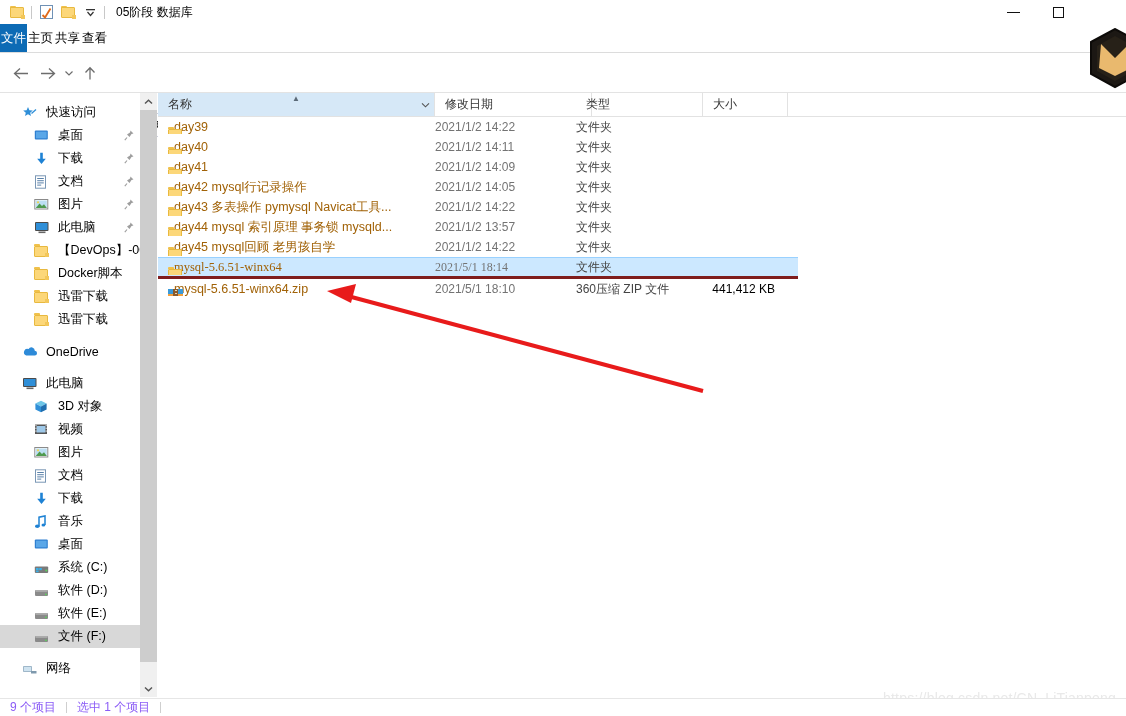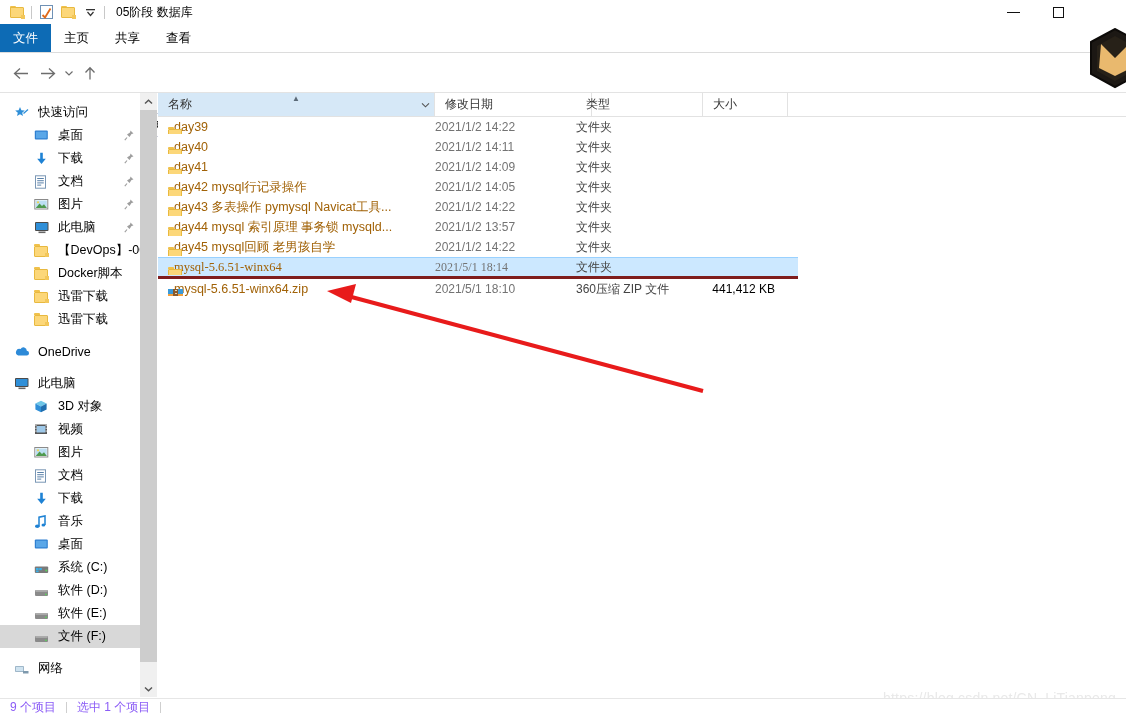--- a/index.html
+++ b/index.html
@@ -34,21 +34,21 @@
   .wc-close { font-size:15px; line-height:1; color:#111; font-family:"DejaVu Sans", sans-serif; }
 
   
   .ribbon {
     position:absolute; left:0; top:24px; width:1126px; height:28px;
     background:#ffffff;
     display:flex; align-items:stretch;
   }
   .tab {
     display:flex; align-items:center; justify-content:center;
-    padding:0 13px; font-size:12.5px; color:#000; cursor:default;
+    padding:0 1px; font-size:12.5px; color:#000; cursor:default;
     height:28px;
   }
   .tab.active { background:#0d6bb5; color:#ffffff; }
   .ribbon-underline {
     position:absolute; left:0; top:52px; width:1126px; height:1px; background:#dcdcdc;
   }
 
   
   .addrrow { position:absolute; left:0; top:53px; width:1126px; height:38px; background:#fff; }
   .navbtns { position:absolute; left:8px; top:8px; display:flex; align-items:center; gap:0; }
@@ -81,21 +81,21 @@
 
   
   .sidebar {
     position:absolute; left:0; top:93px; width:140px; height:604px;
     background:#ffffff; overflow:hidden;
   }
   .nav-item {
     display:flex; align-items:center; height:23px; padding-left:22px; position:relative;
     white-space:nowrap; font-size:12.5px; color:#000;
   }
-  .nav-item.root { padding-left:14px; }
+  .nav-item.root { padding-left:22px; }
   .nav-item.child { padding-left:34px; }
   .nav-item.selgray { background:#d8d8d8; }
   .nav-ico { width:19px; height:16px; margin-right:5px; display:flex; align-items:center; justify-content:flex-start; flex:0 0 auto;}
   .nav-label { overflow:hidden; }
   .pin { position:absolute; right:6px; top:6px; width:10px; height:11px; }
   .nav-gap { height:9px; }
 
   .sb-scroll { position:absolute; left:140px; top:93px; width:17px; height:604px; background:#f0f0f0; }
   .sb-arrow { width:17px; height:17px; display:flex; align-items:center; justify-content:center; color:#606060; font-size:8px; }
   .sb-thumb { position:absolute; left:0; top:17px; width:17px; height:552px; background:#cdcdcd; }

